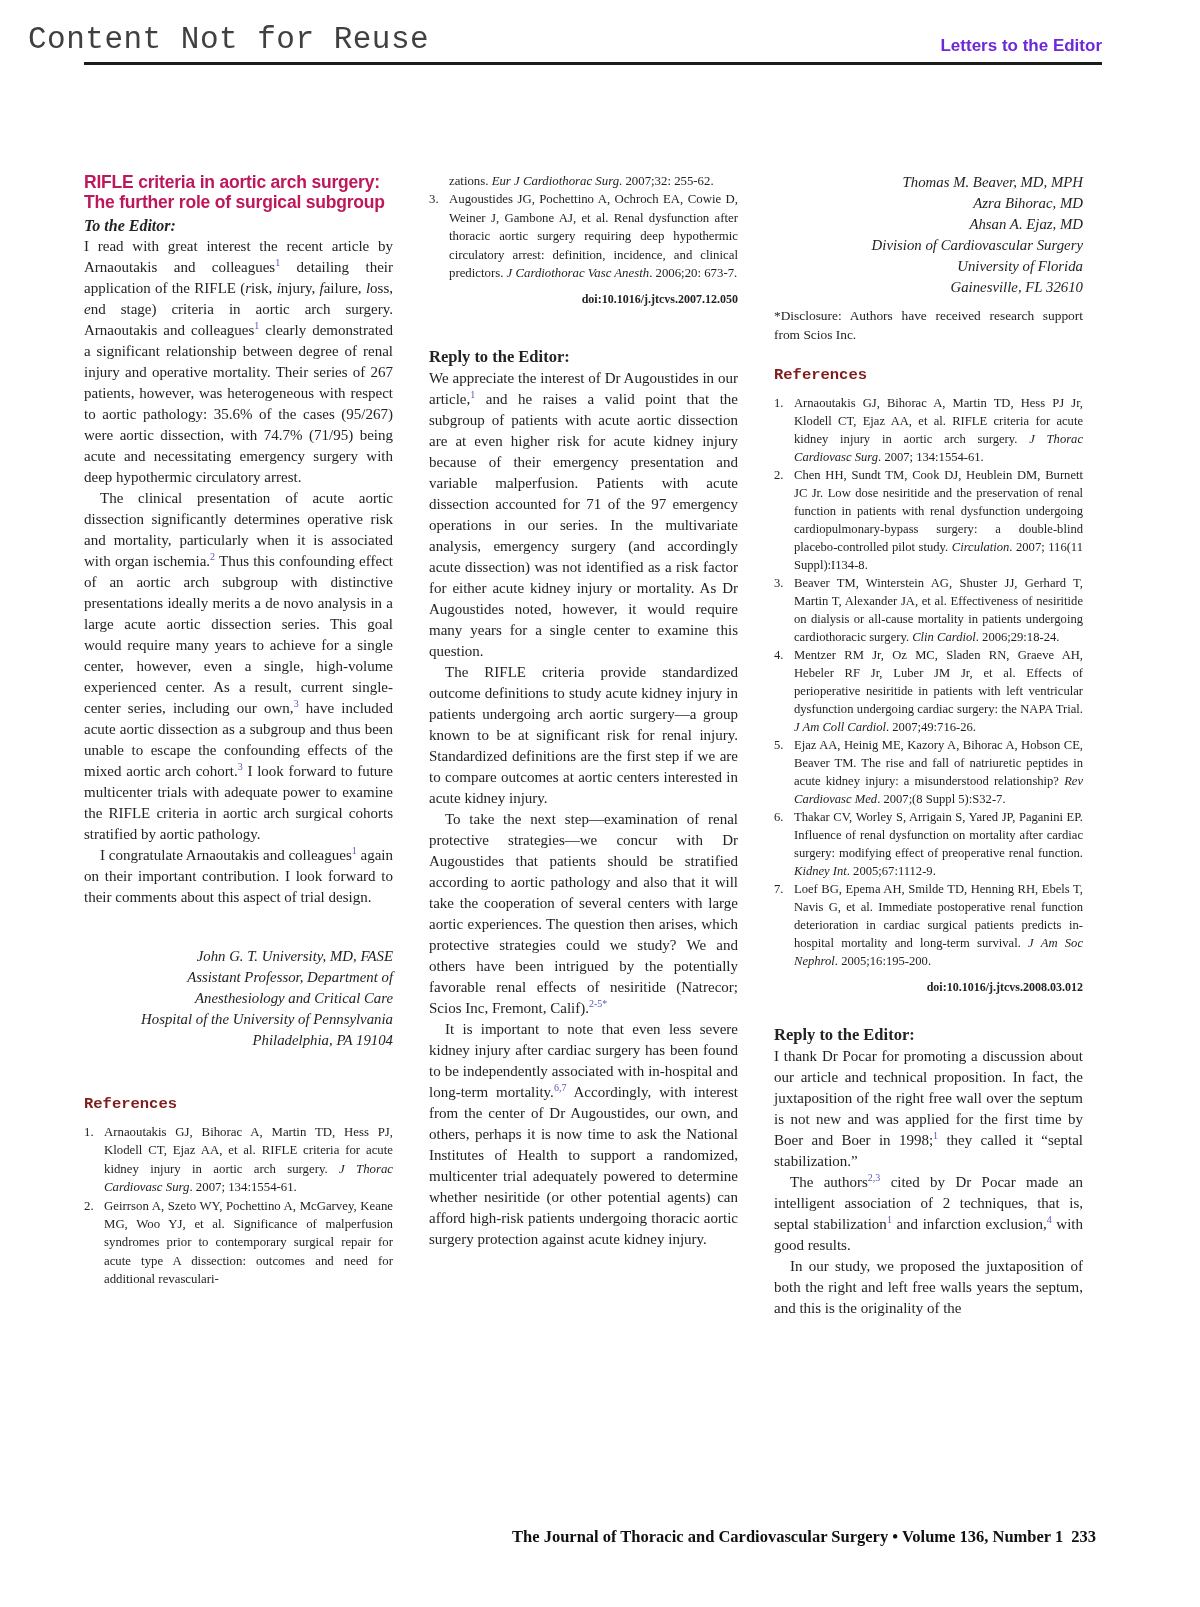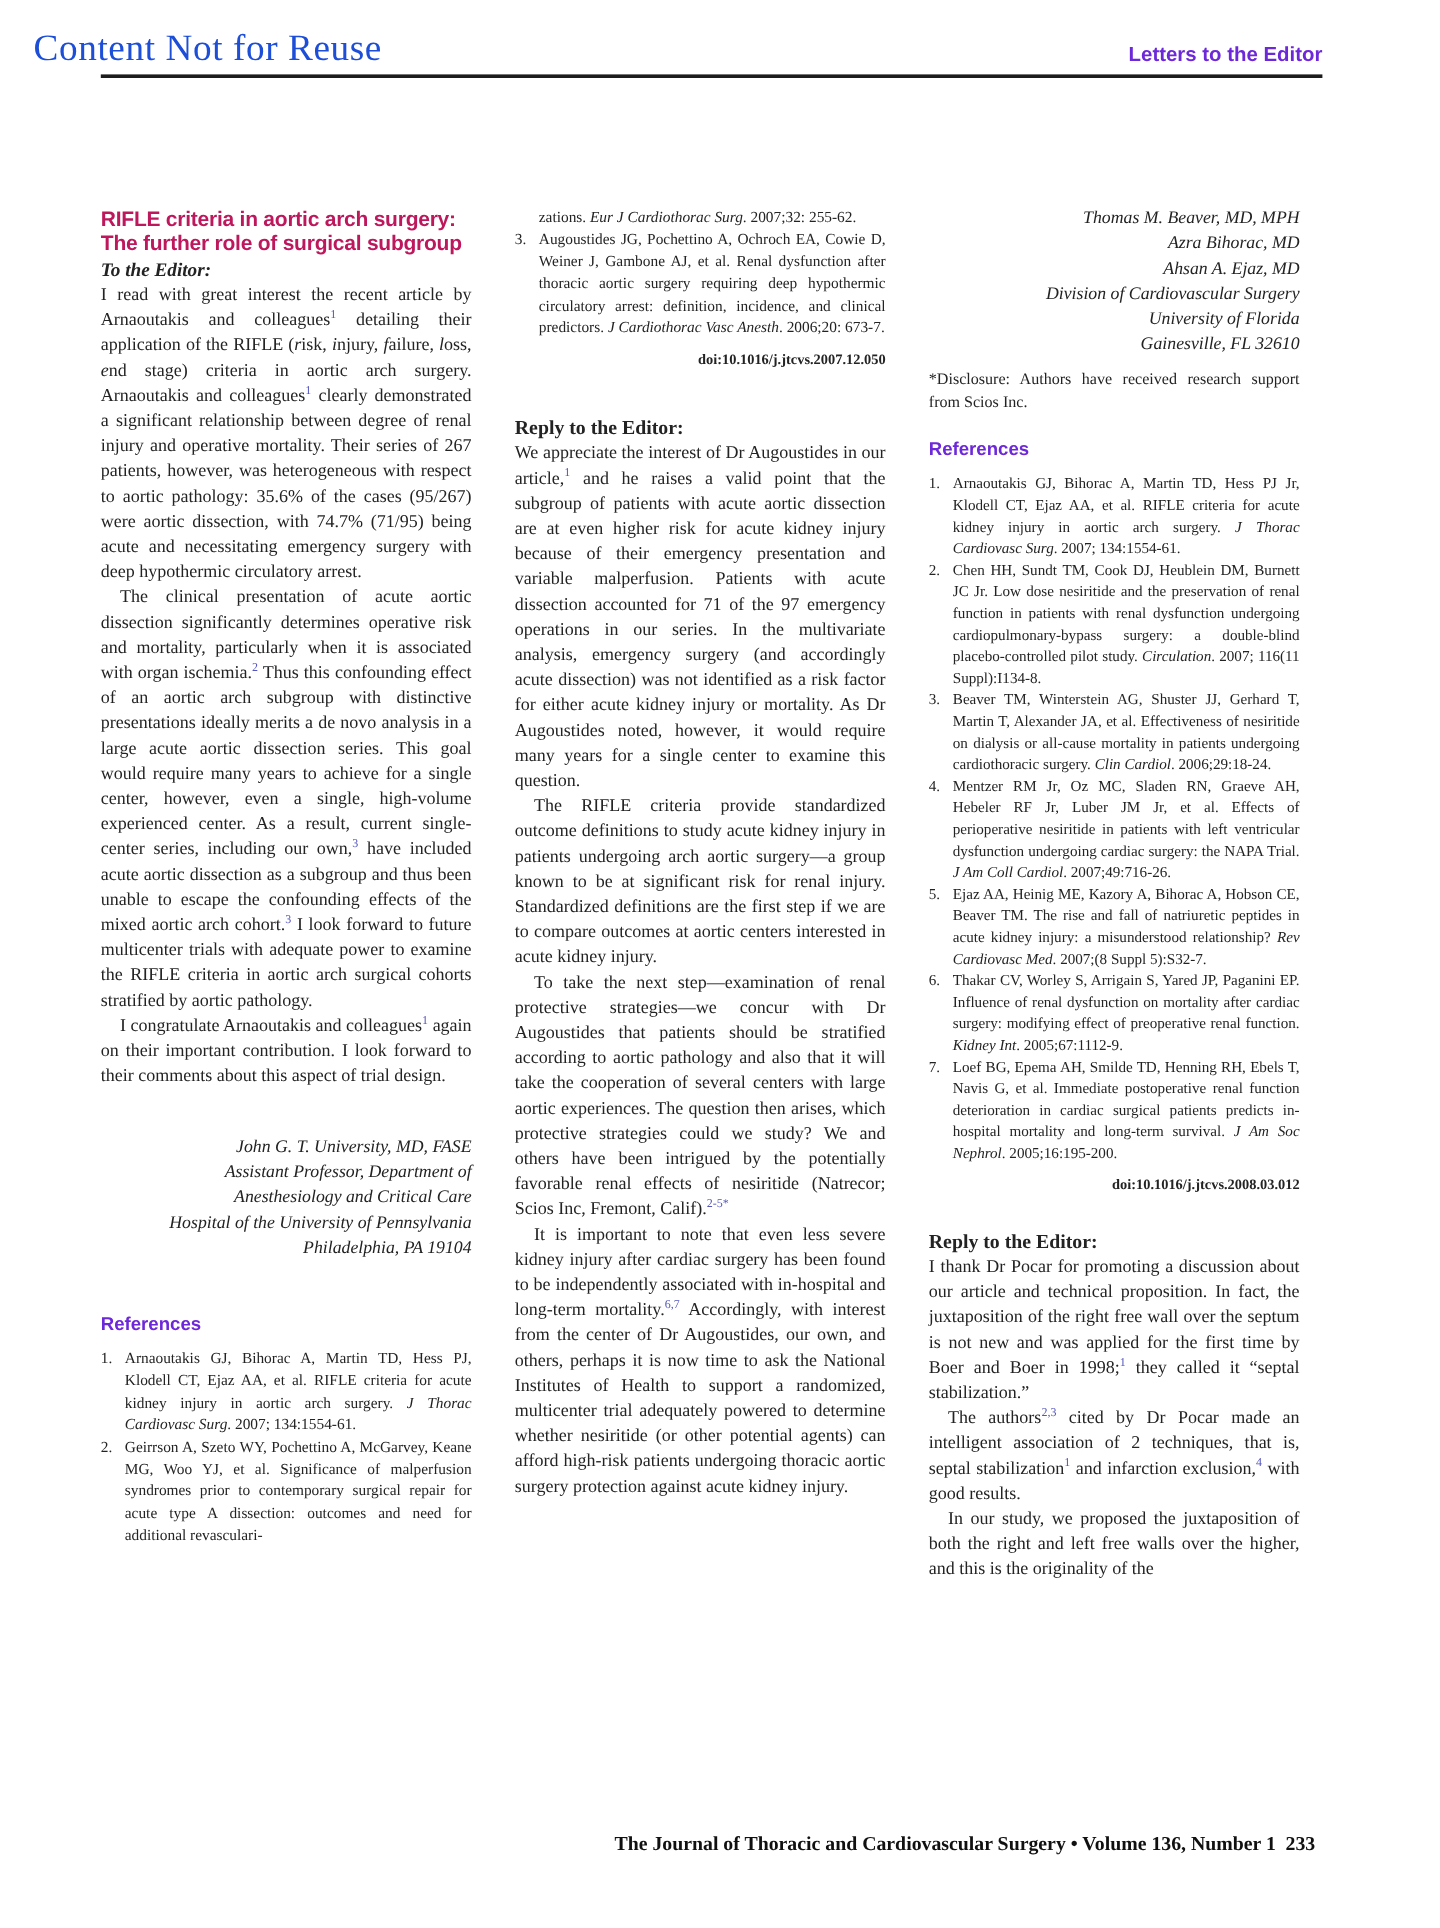--- a/index.html
+++ b/index.html
@@ -1,35 +1,35 @@
 <!DOCTYPE html>
 <html><head>
 <meta charset="utf-8">
 <style>
   html,body{margin:0;padding:0;background:#fff;}
   .page{position:relative;width:1200px;height:1607px;background:#ffffff;overflow:hidden;
         font-family:"Liberation Serif",serif;color:#232323;}
-  .watermark{position:absolute;left:28px;top:22px;font-family:Liberation Serif, serif;
-             font-size:31px;color:#1d4ed8;letter-spacing:0.5px;}
+  .watermark{position:absolute;left:28px;top:22px;font-family:Liberation Mono, monospace;
+             font-size:31px;color:#404040;letter-spacing:0.5px;}
   .section-label{position:absolute;right:98px;top:36px;font-family:"Liberation Sans",sans-serif;
              font-weight:bold;font-size:17px;color:#6d28d9;}
   .header-rule{position:absolute;left:84px;top:62px;width:1018px;height:3px;background:#1c1c1c;}
   .columns{position:absolute;left:84px;top:172px;width:999px;display:flex;gap:36px;}
   .col{flex:0 0 309px;width:309px;}
   .letter-title{margin:0 0 3px 0;font-family:"Liberation Sans",sans-serif;font-weight:bold;
              font-size:17.5px;line-height:20px;color:#be185d;letter-spacing:-0.2px;}
   .salutation{margin:0;font-weight:bold;font-style:italic;font-size:16px;line-height:21px;}
   p.body{margin:0;font-size:15px;line-height:21px;text-align:justify;text-indent:16px;}
   p.body.first{text-indent:0;}
   sup{font-size:10px;line-height:0;vertical-align:super;color:#5456be;font-style:normal;}
   .signature{margin-top:38px;text-align:right;font-style:italic;font-size:14.8px;line-height:21px;}
   .signature span{display:block;}
   .sig-top{margin-top:0;}
-  .refs-heading{margin:44px 0 10px 0;font-family:Liberation Sans, sans-serif;font-weight:bold;
-             font-size:15.5px;color:#6d28d9;}
+  .refs-heading{margin:44px 0 10px 0;font-family:Liberation Mono, monospace;font-weight:bold;
+             font-size:15.5px;color:#7f1d1d;}
   .refs-heading.tight{margin-top:22px;}
   .ref{display:flex;font-size:12.8px;line-height:18.4px;text-align:justify;}
   .ref-num{flex:0 0 20px;}
   .ref-body{flex:1;}
   .ref-cont{padding-left:20px;font-size:12.8px;line-height:18.4px;text-align:justify;}
   .col3 .ref, .col3 .ref-cont{font-size:12.6px;line-height:18px;}
   .doi{margin-top:8px;text-align:right;font-weight:bold;font-size:12px;line-height:18px;}
   .reply-heading{margin:38px 0 0 0;font-weight:bold;font-size:16.5px;line-height:22px;}
   .reply-heading.tight{margin-top:28px;}
   .disclosure{margin-top:8px;font-size:13.4px;line-height:19px;text-align:justify;}
@@ -125,21 +125,21 @@
       <div class="ref">
         <span class="ref-num">7.</span>
         <span class="ref-body">Loef BG, Epema AH, Smilde TD, Henning RH, Ebels T, Navis G, et al. Immediate postoperative renal function deterioration in cardiac surgical patients predicts in-hospital mortality and long-term survival. <i>J Am Soc Nephrol</i>. 2005;16:195-200.</span>
       </div>
 
       <div class="doi">doi:10.1016/j.jtcvs.2008.03.012</div>
 
       <h3 class="reply-heading tight">Reply to the Editor:</h3>
       <p class="body first">I thank Dr Pocar for promoting a discussion about our article and technical proposition. In fact, the juxtaposition of the right free wall over the septum is not new and was applied for the first time by Boer and Boer in 1998;<sup>1</sup> they called it “septal stabilization.”</p>
       <p class="body">The authors<sup>2,3</sup> cited by Dr Pocar made an intelligent association of 2 techniques, that is, septal stabilization<sup>1</sup> and infarction exclusion,<sup>4</sup> with good results.</p>
-      <p class="body">In our study, we proposed the juxtaposition of both the right and left free walls over the higher, and this is the originality of the</p>
+      <p class="body">In our study, we proposed the juxtaposition of both the right and left free walls years the septum, and this is the originality of the</p>
     </div>
 
   </div>
 
   <div class="footer">
     <span>The Journal of Thoracic and Cardiovascular Surgery • Volume 136, Number 1</span>
     <span>233</span>
   </div>
 
 </div>

